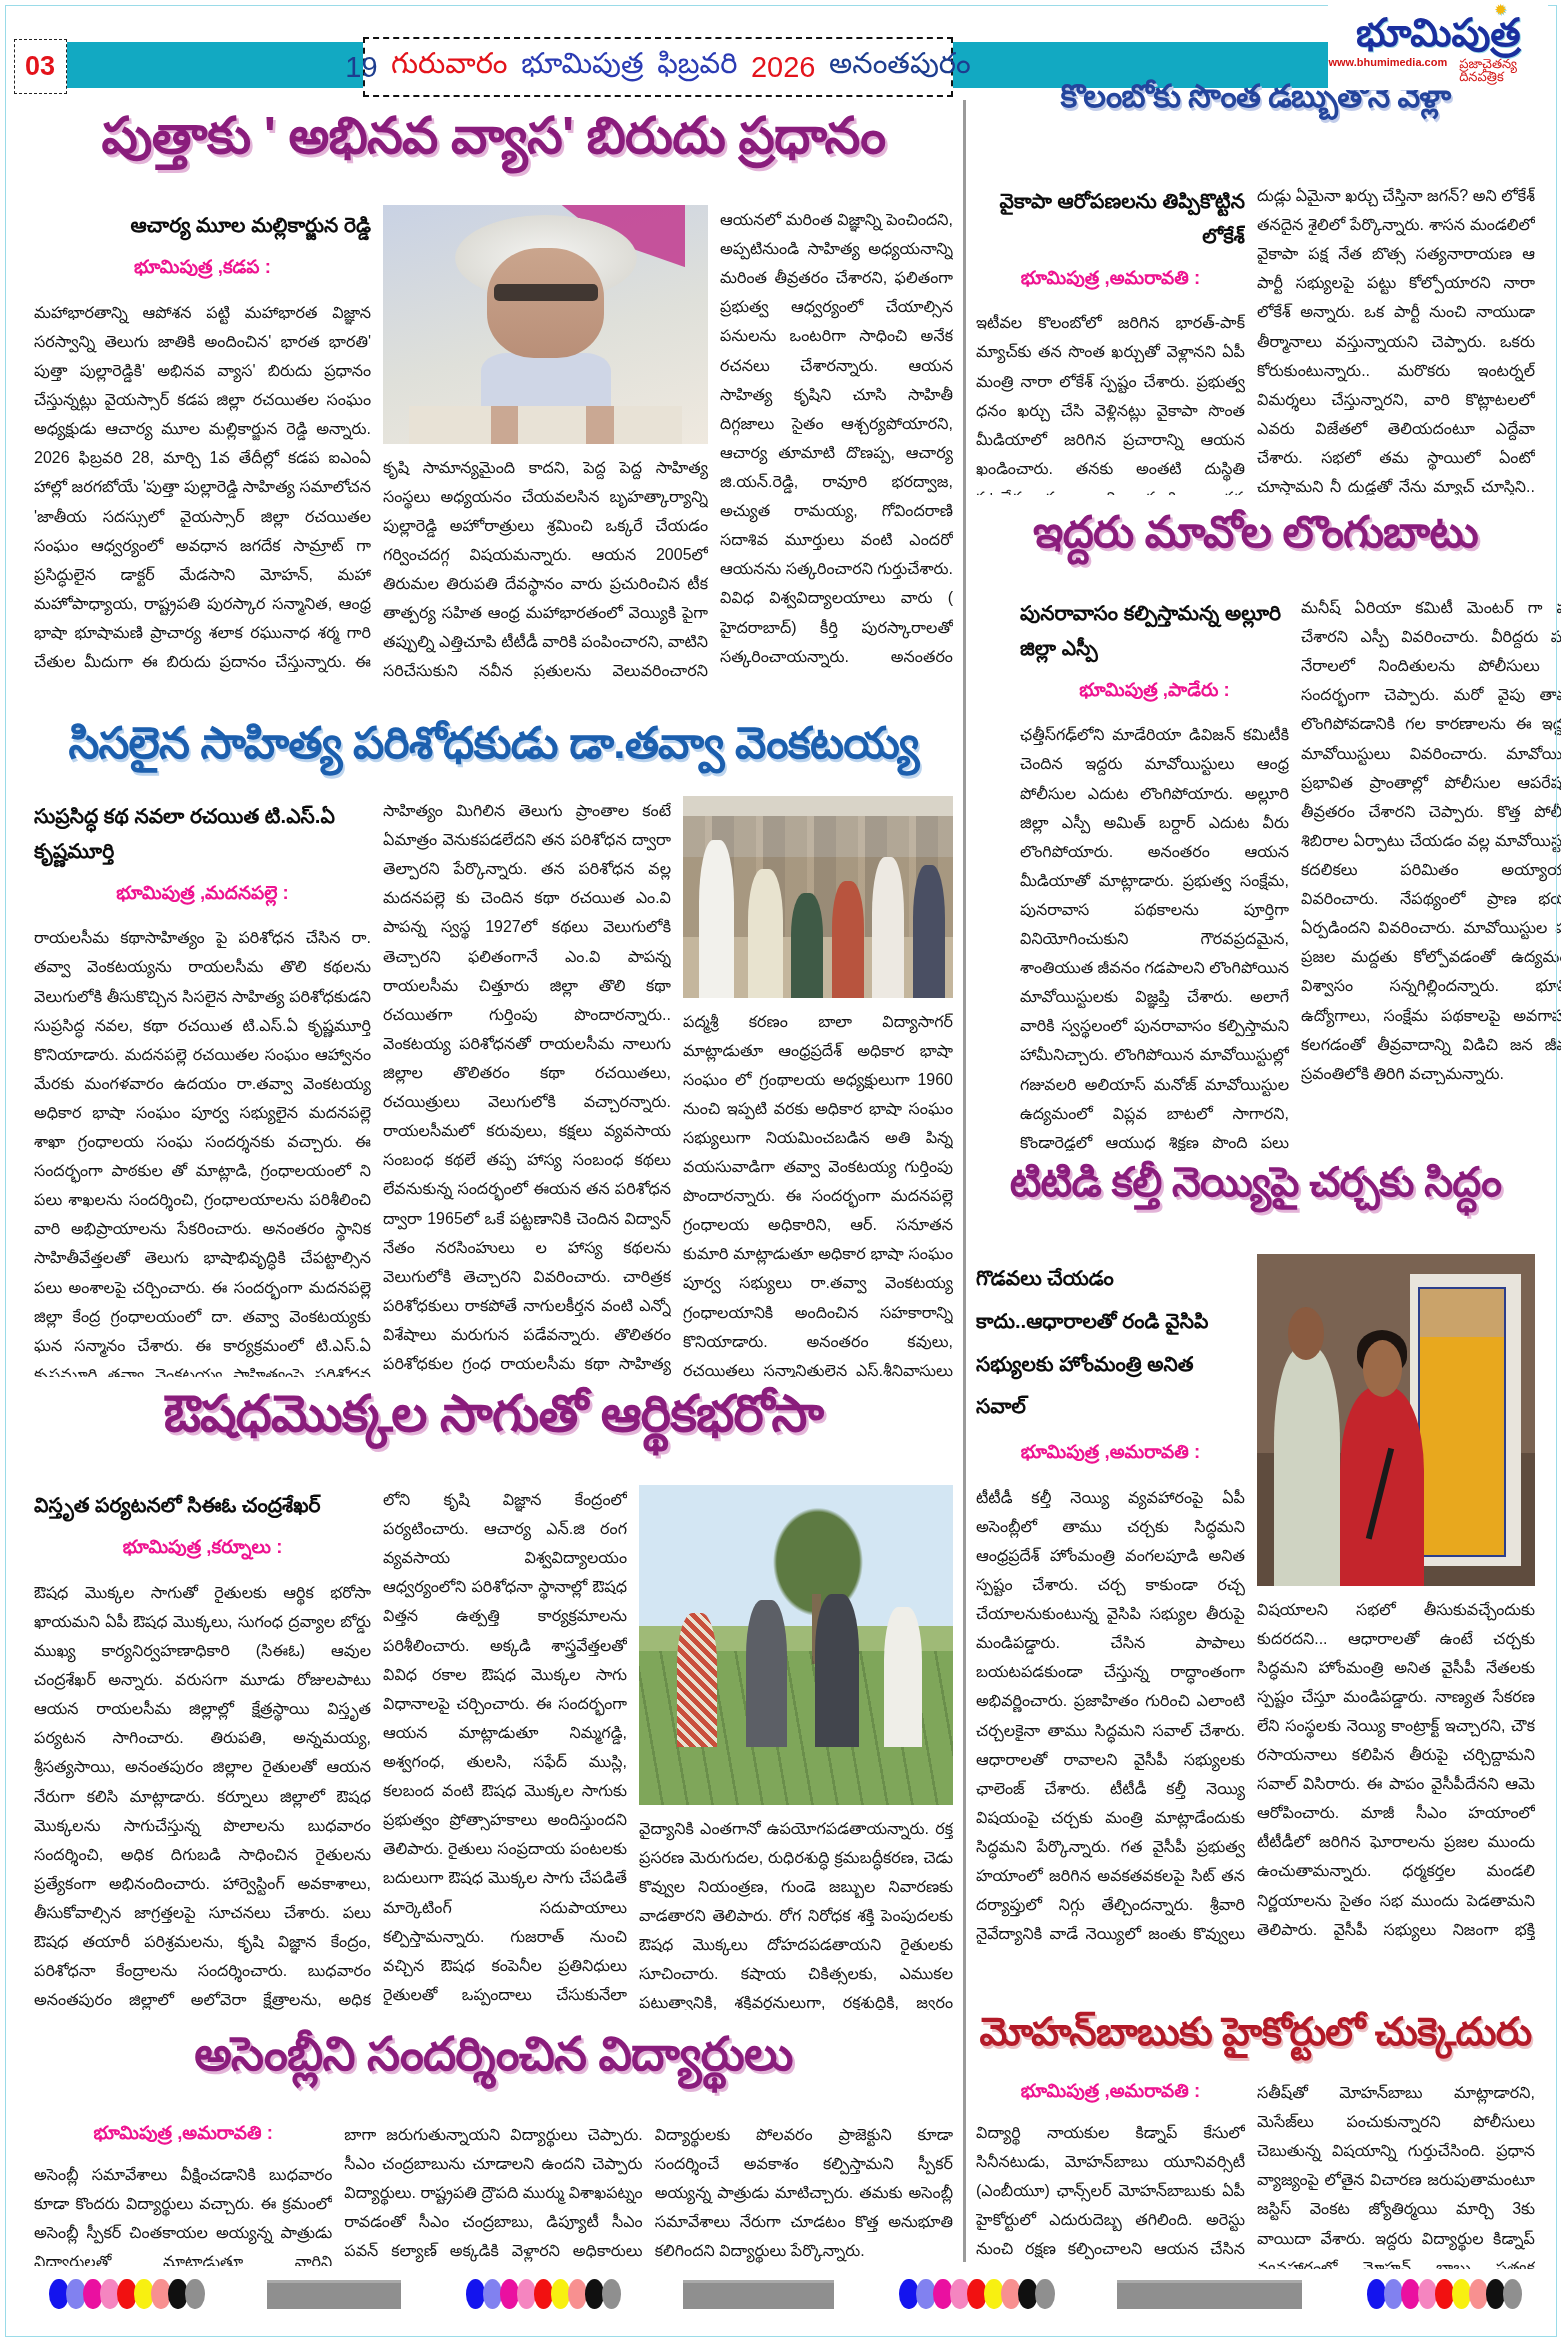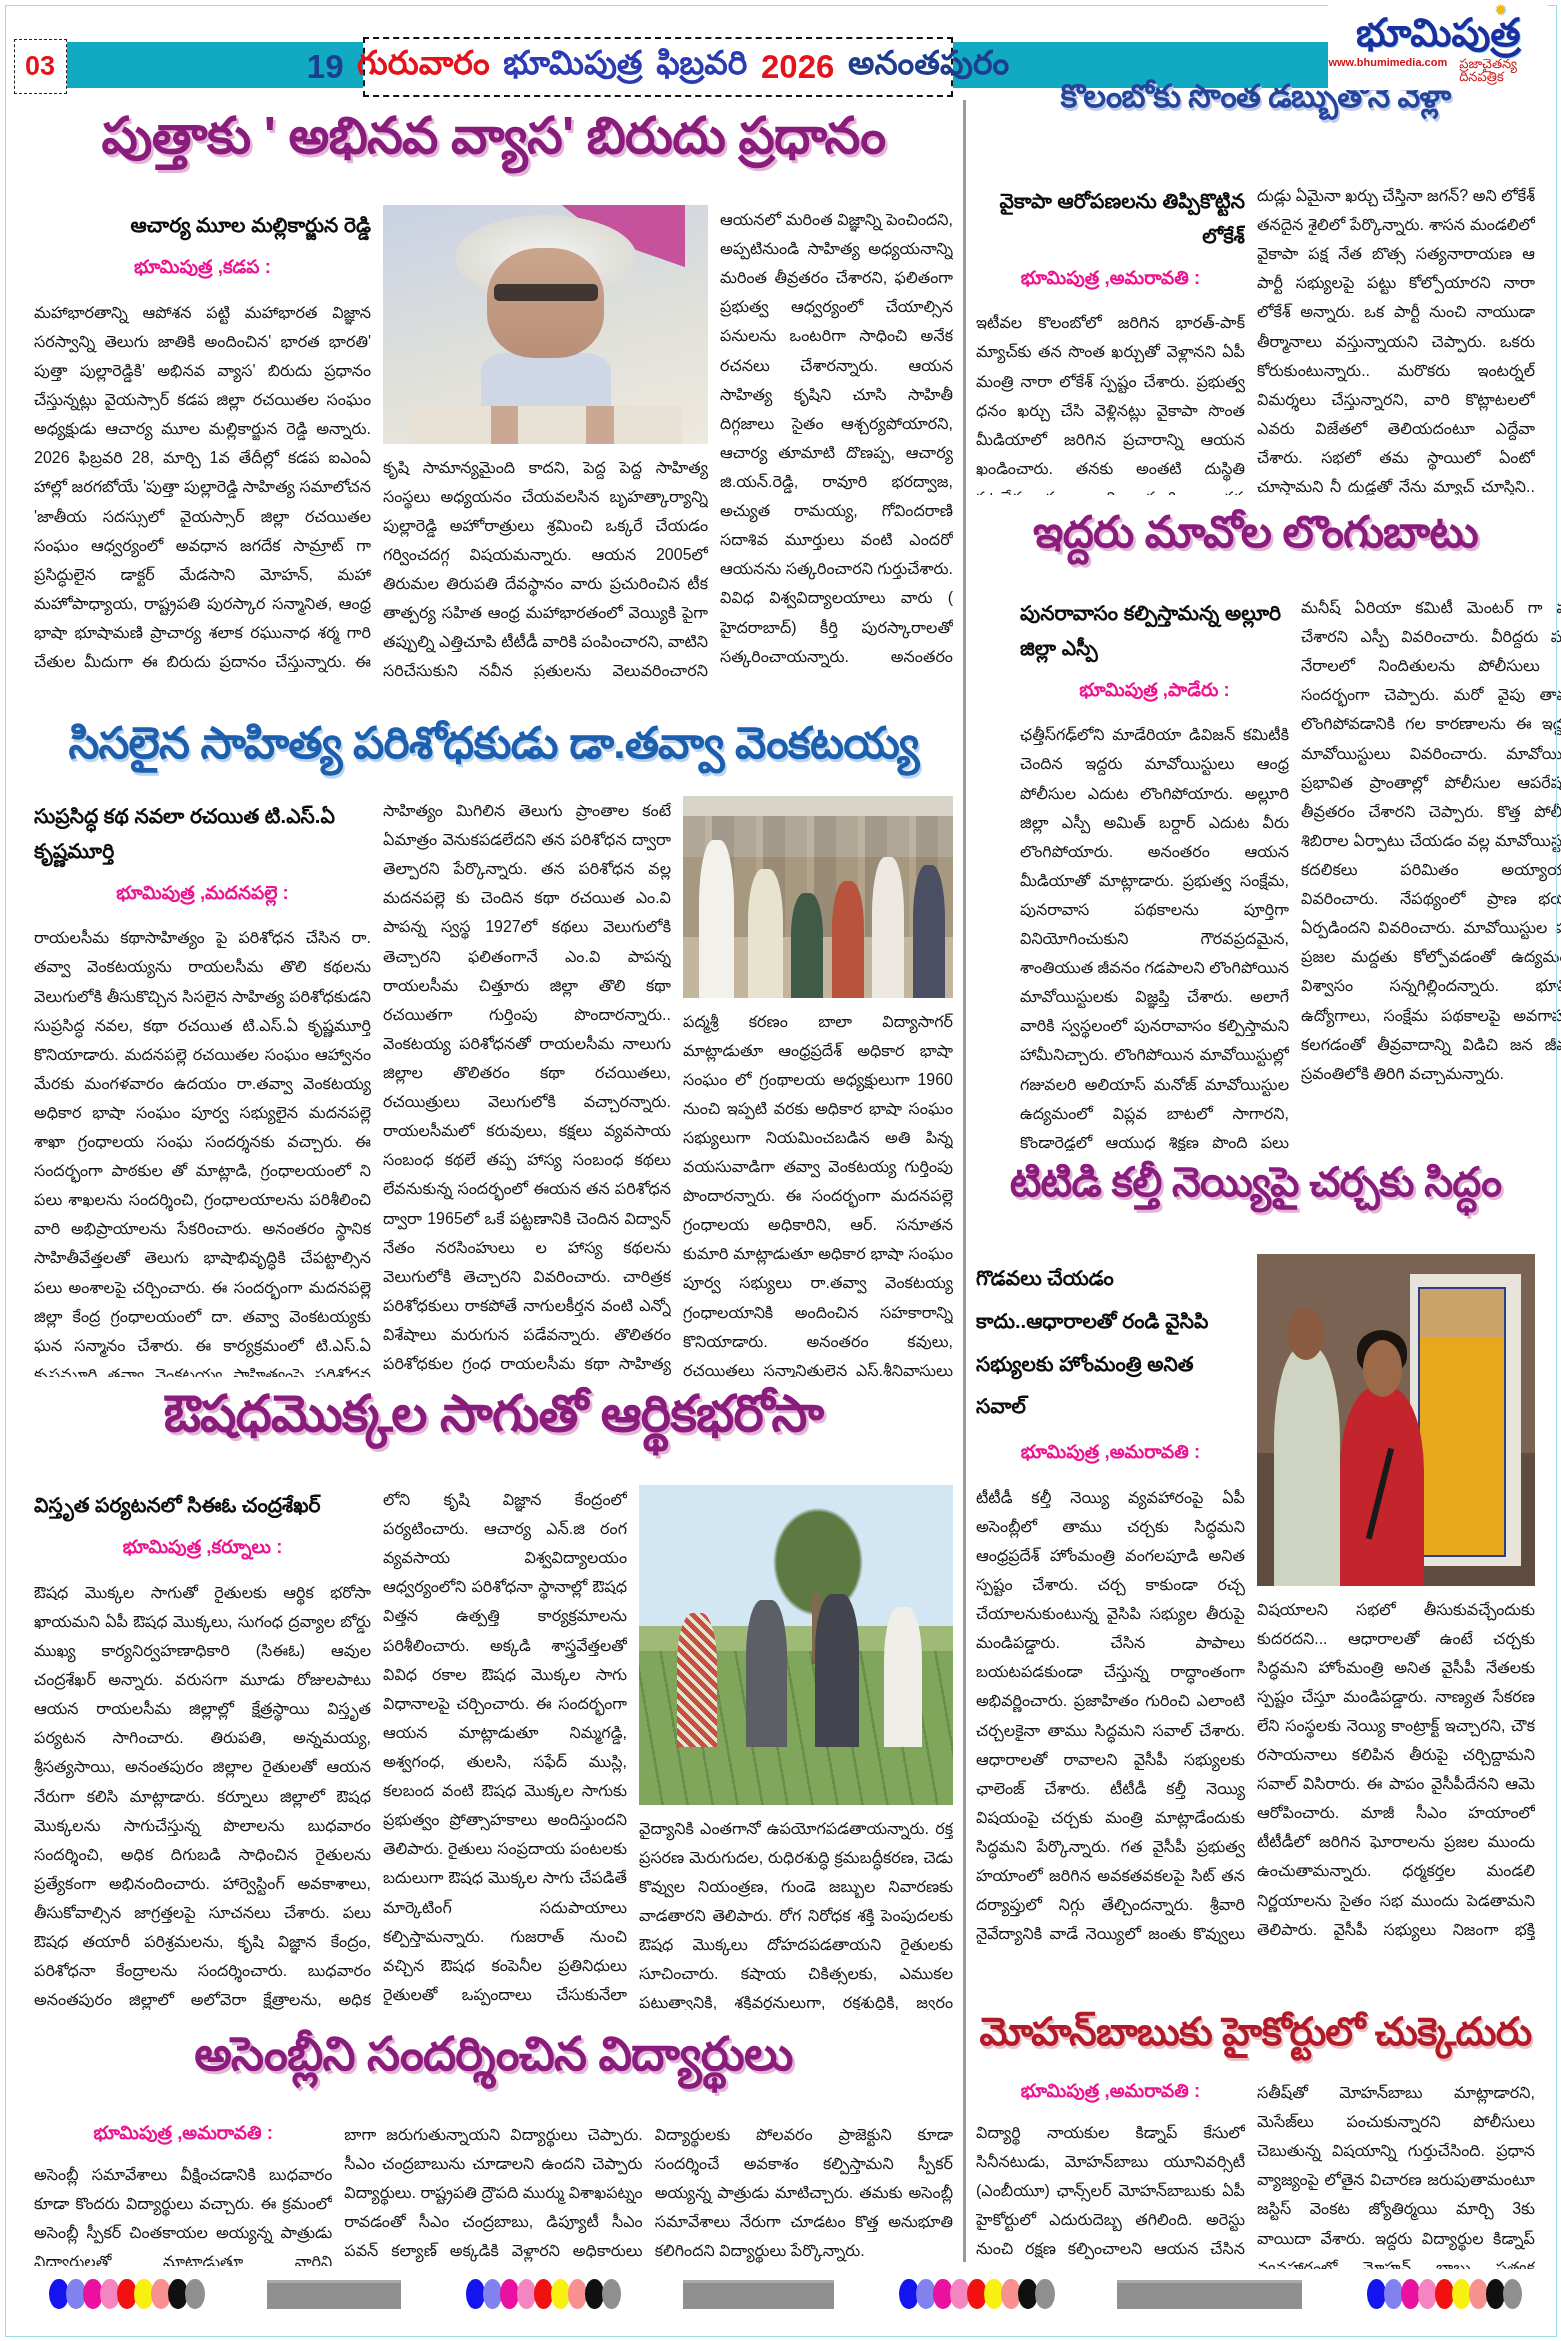--- a/index.html
+++ b/index.html
@@ -4,21 +4,21 @@
 <style>
   html,body{margin:0;padding:0;background:#e8e8e8;font-family:"Liberation Sans","DejaVu Sans",sans-serif;}
   #page{position:relative;width:1562px;height:2342px;background:#ffffff;margin:0 auto;overflow:hidden;}
   #page::after{content:"";position:absolute;left:5.1px;top:5.1px;right:5.1px;bottom:5.1px;border:1.7px solid #9adbe8;pointer-events:none;}
 
   
   .masthead-bar{position:absolute;left:13.6px;right:13.6px;top:42px;height:46px;background:#12a9c2;}
   .pageno-box{position:absolute;left:13.6px;top:39px;width:51px;height:53px;background:#fff;border:1.7px dashed #222;
     display:flex;align-items:center;justify-content:center;font-size:27px;font-weight:bold;color:#e3131b;z-index:3;}
   .date-box{position:absolute;left:363px;top:37px;width:586px;height:56px;background:#fff;border:2.5px dashed #111;
-    display:flex;align-items:center;justify-content:center;gap:13.6px;z-index:3;font-weight:bold;font-size:33px;white-space:nowrap;}
+    display:flex;align-items:center;justify-content:center;gap:13.6px;z-index:3;font-weight:normal;font-size:29px;white-space:nowrap;}
   .d-navy{color:#1d3d8f;} .d-red{color:#e3131b;} .d-blue{color:#2b3bb3;}
   .logo-box{position:absolute;right:13.6px;top:5.1px;width:220px;height:85px;background:#fff;z-index:3;
     display:flex;flex-direction:column;align-items:center;justify-content:center;line-height:1;}
   .logo-title{font-size:39px;font-weight:bold;color:#1b2f9e;text-shadow:0.8px 0.8px 0 #9adbe8;position:relative;}
   .logo-flame{position:absolute;top:-10.2px;right:13.6px;color:#f5b60a;font-size:15.3px;}
   .logo-sub{display:flex;gap:12px;margin-top:5.1px;}
   .logo-web{font-size:11px;color:#d21414;font-weight:bold;}
   .logo-tag{font-size:13px;color:#d21414;}
 
   

